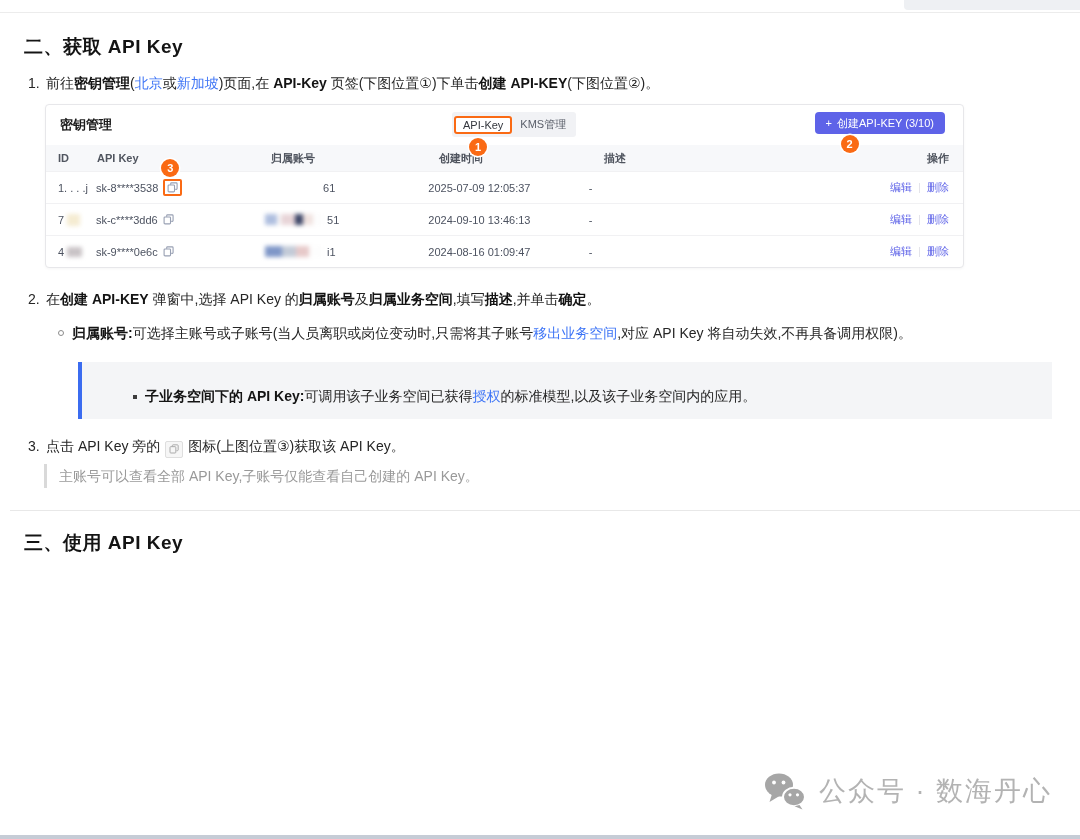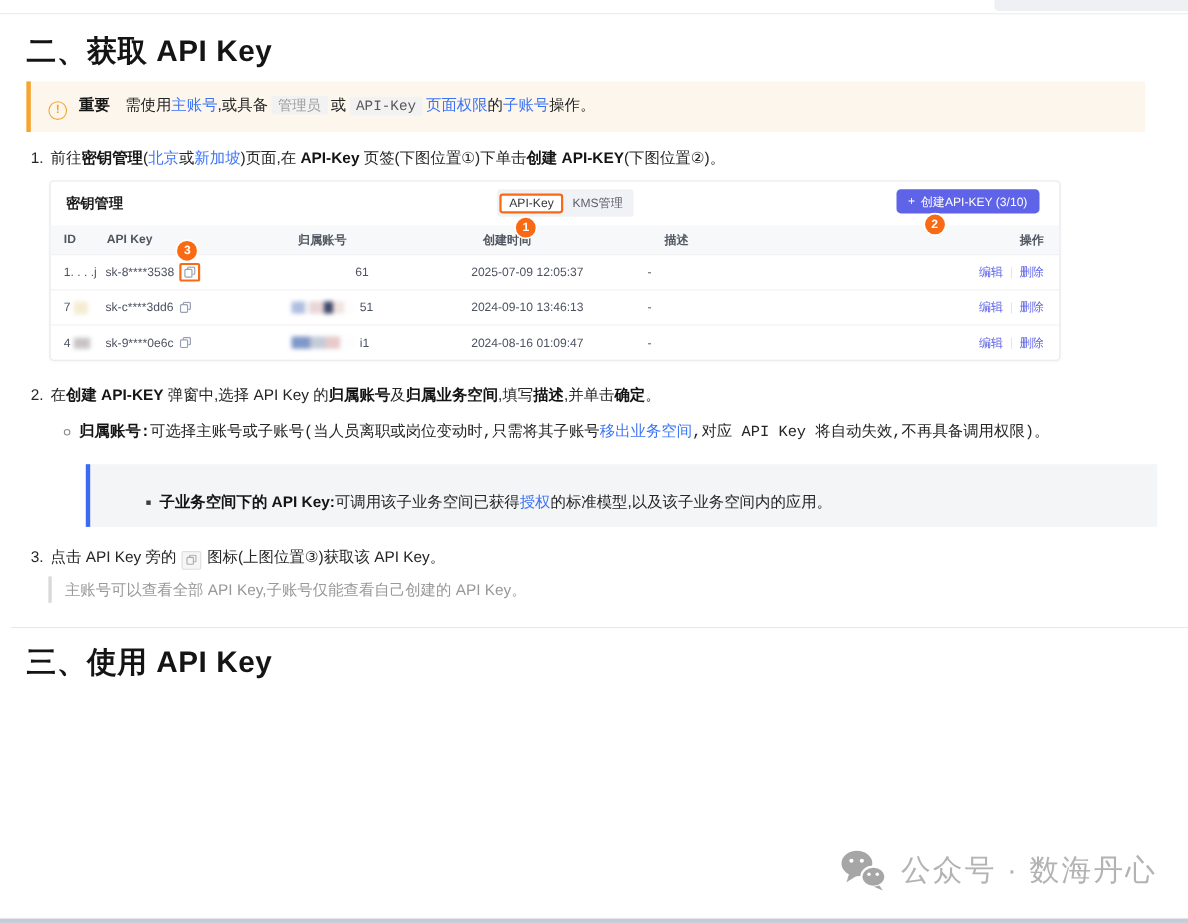--- a/index.html
+++ b/index.html
@@ -6,21 +6,21 @@
   body{
     width:1080px;height:839px;position:relative;background:#fff;overflow:hidden;
     font-family:"Liberation Sans","DejaVu Sans",sans-serif;color:#262626;
   }
   
   .top-partial{position:absolute;top:0;right:0;width:176px;height:10px;background:#eef0f3;border-radius:0 0 0 4px;}
   .top-line{position:absolute;top:12px;left:0;width:100%;height:1px;background:#ececec;}
   .bottom-strip{position:absolute;bottom:0;left:0;width:100%;height:4px;background:#c6ccd6;}
 
   .content{position:absolute;top:13px;left:0;right:0;padding:0 24px;}
-  .h2{font-size:27px;font-weight:700;color:#141414;margin:20px 0 0 0;line-height:27px;letter-spacing:.5px;}
+  .h2{font-size:19px;font-weight:700;color:#141414;margin:20px 0 0 0;line-height:27px;letter-spacing:.5px;}
   .h2.use{margin-top:18px;}
 
   
   .notice{margin:14px 15px 0 0;background:#fdf6ec;border-left:4px solid #f7a42d;
     padding:11px 16px;font-size:14px;line-height:21px;display:block;}
   .warn-icon{display:inline-block;width:15px;height:15px;border:1.5px solid #f7a42d;border-radius:50%;
     color:#f7a42d;font-weight:700;font-size:11px;line-height:15px;text-align:center;vertical-align:-3px;margin-right:7px;}
   .warn-icon::before{content:"!";}
   .notice-label{font-weight:700;color:#141414;margin-right:10px;}
 
@@ -76,21 +76,21 @@
   .acc-spacer{display:inline-block;width:58px;height:10px;}
   .acc-blur-2{width:58px;height:11px;margin-right:4px;
     background:linear-gradient(90deg,#aebedf 0 12px,#f8f8f8 12px 16px,#e8d5d8 16px 30px,#3d4668 30px 38px,#f0e3e0 38px 48px,#fdfdfd 48px);}
   .acc-blur-3{width:58px;height:11px;margin-right:4px;
     background:linear-gradient(90deg,#7f97c8 0 16px,#c3cbd8 18px 30px,#e7c9c9 32px 44px,#fdfdfd 44px);}
 
   .copy-ic{display:inline-flex;align-items:center;justify-content:center;margin-left:5px;cursor:pointer;}
   .copy-callout{border:2px solid #fa6a14;border-radius:2px;padding:1px 2px;position:relative;}
 
   
-  .subs{margin:12px 0 0 34px;padding:0;list-style:none;font-size:14px;line-height:22px;font-family:Liberation Mono, monospace;}
+  .subs{margin:12px 0 0 34px;padding:0;list-style:none;font-size:14px;line-height:22px;}
   .subs li{position:relative;padding-left:14px;margin-top:10px;}
   .subs li::before{content:"";position:absolute;left:0;top:8px;width:4px;height:4px;border:1px solid #8c8c8c;border-radius:50%;}
 
   
   .note{margin:18px 4px 0 54px;background:#f4f5f7;border-left:4px solid #3b6cf0;padding:14px 20px 12px 14px;
     font-size:14px;line-height:21px;}
   .note-intro{padding-left:70px;text-indent:-70px;}
   .q-icon{display:inline-block;width:15px;height:15px;border:1.5px solid #3b6cf0;border-radius:50%;color:#3b6cf0;
     font-weight:700;font-size:11px;line-height:15px;text-align:center;vertical-align:-3px;margin-right:8px;text-indent:0;}
   .q-icon::before{content:"?";}
@@ -114,25 +114,20 @@
 </head>
 <body>
 
 <div class="top-partial"></div>
 <div class="top-line"></div>
 
 <main class="content">
 
   <h1 class="h2">二、获取 API Key</h1>
 
-  <div class="notice">
-    <span class="warn-icon"></span>
-    <span class="notice-label">重要</span>
-    <span><span class="seg-p">需使用</span><span class="seg-a">主账号</span><span class="seg-p">,或具备</span><span class="seg-tag">管理员</span><span class="seg-p">或</span><span class="seg-code">API-Key</span><span class="seg-a">页面权限</span><span class="seg-p">的</span><span class="seg-a">子账号</span><span class="seg-p">操作。</span></span>
-  </div>
 
 
   <div class="step">
     <span class="step-no">1.</span><span><span class="seg-p">前往</span><span class="seg-b">密钥管理</span><span class="seg-p">(</span><span class="seg-a">北京</span><span class="seg-p">或</span><span class="seg-a">新加坡</span><span class="seg-p">)页面,在 </span><span class="seg-b">API-Key</span><span class="seg-p"> 页签(下图位置①)下单击</span><span class="seg-b">创建 API-KEY</span><span class="seg-p">(下图位置②)。</span></span>
   </div>
 
   <figure class="shot" style="margin-top:10px">
     <div class="shot-head">
       <div class="shot-title">密钥管理</div>
       <div class="tabs">

